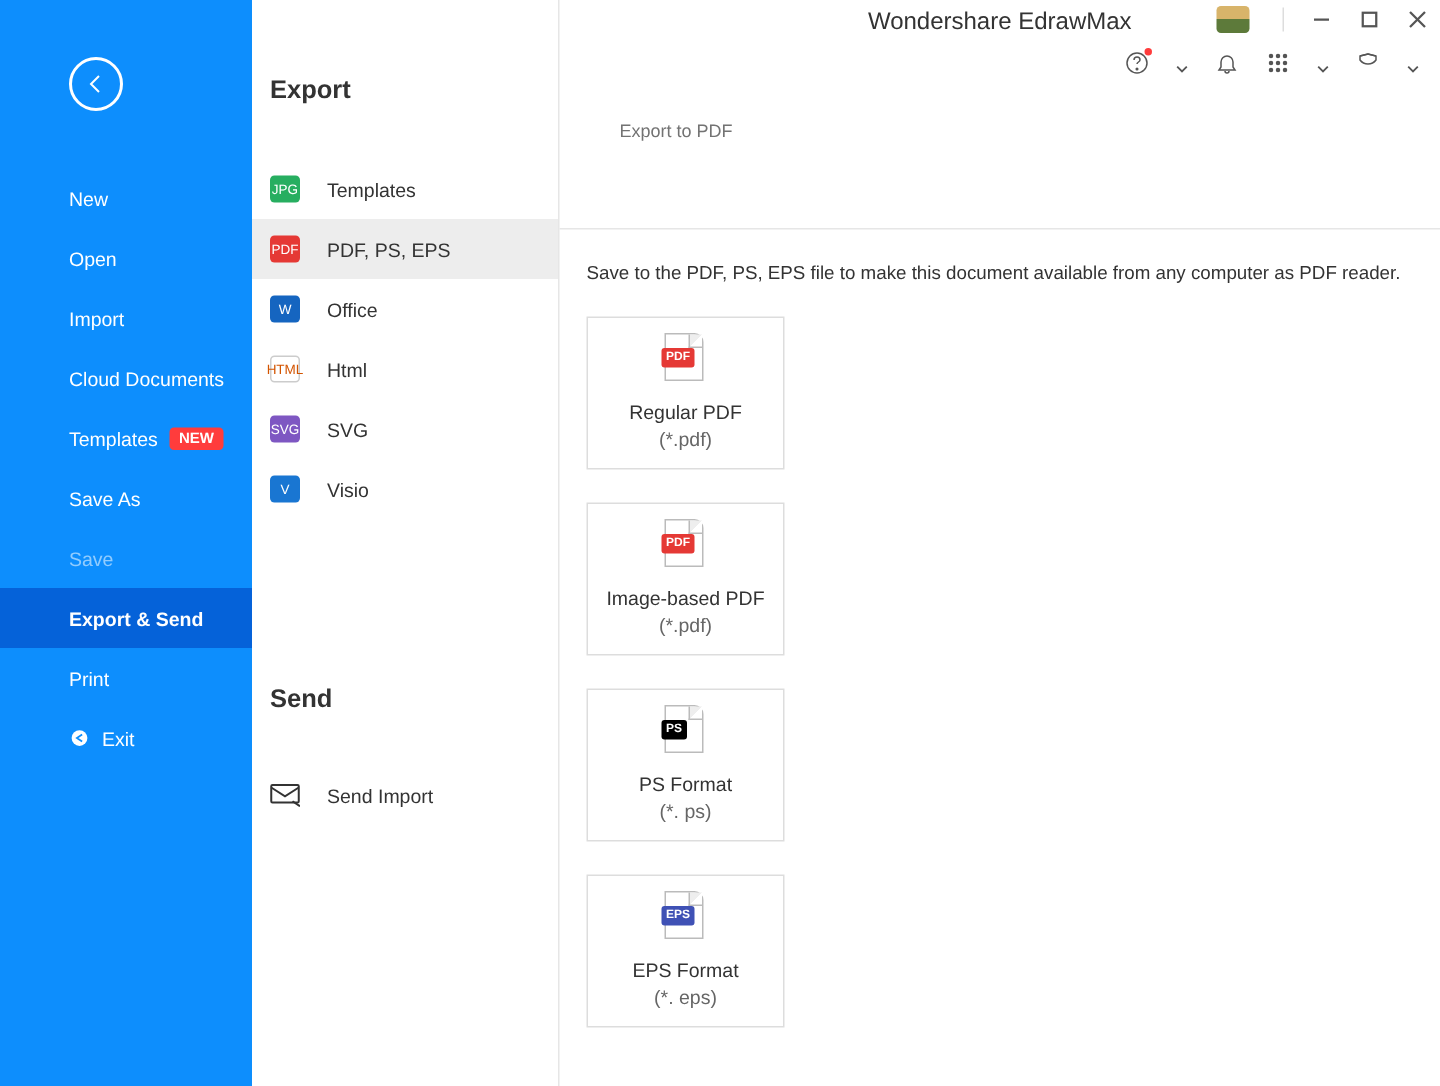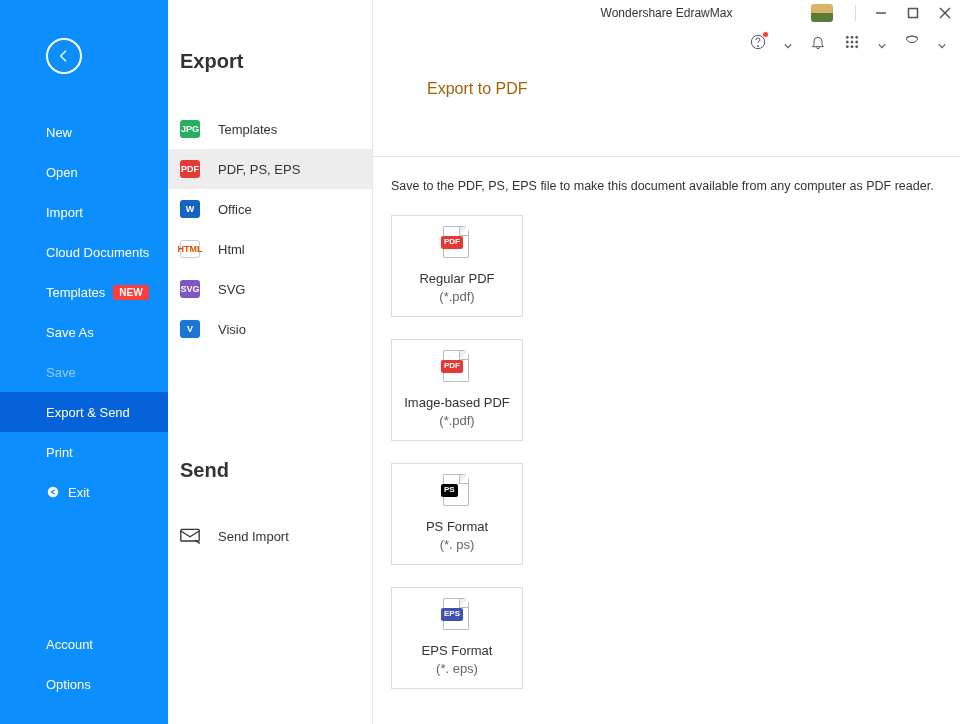--- a/index.html
+++ b/index.html
@@ -6,59 +6,59 @@
   html, body { margin:0; padding:0; width:960px; height:724px; font-family: "Segoe UI", Arial, sans-serif; font-size:13px; color:#333; overflow:hidden; background:#fff;}
   .app { display:flex; width:960px; height:724px; }
 
   
   .sidebar { width:168px; background:#0d8efd; color:#fff; display:flex; flex-direction:column; }
   .back-circle { width:36px; height:36px; border:2px solid #fff; border-radius:50%; margin:38px 0 0 46px; display:flex; align-items:center; justify-content:center; cursor:pointer;}
   .back-circle svg { width:16px; height:16px; stroke:#fff; stroke-width:2; fill:none; }
   .menu { margin-top:38px; display:flex; flex-direction:column; }
   .menu-item { height:40px; padding-left:46px; display:flex; align-items:center; font-size:13px; color:#fff; cursor:pointer;}
   .menu-item.dim { color:rgba(255,255,255,0.55); cursor:default;}
-  .menu-item.active { background:#0562d9; }
+  .menu-item.active { background:#0562d9;font-weight:bold; }
   .menu-item .exit-icon { width:14px; height:14px; margin-right:8px; display:inline-flex;}
   .menu-item .new-badge { margin-left:8px; background:#ff3c3c; color:#fff; font-size:10px; font-weight:bold; padding:2px 6px; border-radius:3px;}
   .menu-bottom { margin-top:auto; margin-bottom:20px; display:flex; flex-direction:column;}
 
   
   .col2 { width:205px; border-right:1px solid #e6e6e6; display:flex; flex-direction:column;}
-  .section-title { font-weight:bold; font-size:20px; padding:50px 0 36px 12px ;}
+  .section-title { font-weight:bold; font-size:17px; padding:50px 0 36px 12px ;}
   .col2-list { display:flex; flex-direction:column;}
   .col2-item { height:40px; display:flex; align-items:center; padding-left:12px; cursor:pointer; position:relative;}
   .col2-item.selected { background:#ededed; }
-  .col2-item .ic { width:20px; height:18px; margin-right:18px; display:inline-flex; align-items:center; justify-content:center; border-radius:3px; font-size:9px; font-weight:bold; color:#fff;}
+  .col2-item .ic { width:20px; height:18px; margin-right:18px; display:inline-flex; align-items:center; justify-content:center; border-radius:3px; font-size:9px; font-weight:normal; color:#fff;}
   .col2-item .ic.jpg { background:#27ae60; }
   .col2-item .ic.pdf { background:#e53935; }
   .col2-item .ic.w   { background:#1565c0; }
   .col2-item .ic.htm { background:#fff; color:#d35400; border:1px solid #ccc;}
   .col2-item .ic.svg { background:#7e57c2; }
   .col2-item .ic.v   { background:#1976d2; }
   .col2-item .ic.mail{ background:none; }
   .col2-item .ic.mail svg { width:20px; height:16px; stroke:#333; stroke-width:1.6; fill:none;}
   .section-title.send { padding:110px 0 34px 12px; }
 
   
   .col3 { flex:1; display:flex; flex-direction:column; position:relative;}
   
   .title-row { height:30px; display:flex; align-items:center; position:relative;}
-  .app-title { position:absolute; left:0; right:0; text-align:center; top:6px; font-size:12px; color:#333;}
+  .app-title { position:absolute; left:0; right:0; text-align:center; top:6px; font-size:16px; color:#333;}
   .win-controls { position:absolute; right:8px; top:4px; display:flex; align-items:center; gap:18px;}
   .win-controls .wc { width:14px; height:14px; display:inline-flex; align-items:center; justify-content:center; cursor:pointer;}
   .win-controls .wc svg { width:12px; height:12px; stroke:#555; stroke-width:1.5; fill:none;}
   .avatar { width:22px; height:18px; border-radius:3px; background:linear-gradient(#d8b46a 50%, #5d7a3a 50%); margin-right:4px;}
   .toolbar2 { position:absolute; right:14px; top:34px; display:flex; align-items:center; gap:18px;}
   .toolbar2 .tb { width:16px; height:16px; display:inline-flex; align-items:center; justify-content:center; cursor:pointer; position:relative;}
   .toolbar2 .tb svg { width:16px; height:16px; stroke:#555; stroke-width:1.5; fill:none;}
   .toolbar2 .reddot::after { content:""; position:absolute; top:-2px; right:-2px; width:5px; height:5px; border-radius:50%; background:#ff3c3c;}
   .toolbar2 .caret { width:8px; height:8px;}
   .toolbar2 .caret svg{ width:8px; height:8px; stroke:#555; stroke-width:1.5; fill:none;}
 
-  .page-heading { font-size:16px; color:#a16207; margin:50px 0 0 54px;}
+  .page-heading { font-size:12px; color:#737373; margin:50px 0 0 40px;}
   .col3 .line { height:1px; background:#e6e6e6; margin-top:58px; width:100%;}
   .description { font-size:12.5px; color:#333; margin:22px 0 0 18px;}
   .cards { margin:22px 0 0 18px; display:flex; flex-direction:column; gap:22px;}
   .card { width:132px; height:102px; border:1px solid #ddd; display:flex; flex-direction:column; align-items:center; justify-content:center; text-align:center; cursor:pointer; font-size:13px; line-height:1.35;}
   .card .ficon { width:28px; height:32px; margin-bottom:12px; position:relative;}
   .card .ficon .page { width:26px; height:32px; background:#fff; border:1px solid #bbb; border-top-right-radius:6px; position:relative;}
   .card .ficon .page::after { content:""; position:absolute; top:0; right:0; width:8px; height:8px; background:linear-gradient(135deg,#eee 50%, #fff 50%); border-left:1px solid #bbb; border-bottom:1px solid #bbb;}
   .card .ficon .tag { position:absolute; left:-2px; top:10px; padding:1px 3px; font-size:8px; font-weight:bold; color:#fff; border-radius:2px;}
   .card .ficon .tag.pdf { background:#e53935;}
   .card .ficon .tag.ps  { background:#000000;}
@@ -108,28 +108,20 @@
       <div class="menu-item">
         <span class="exit-icon">
           <svg viewBox="0 0 24 24" style="width:14px;height:14px;fill:#fff;">
               <circle cx="12" cy="12" r="9" fill="#fff"></circle>
               <polyline points="9 8 15 12 9 16" fill="none" stroke="#0d8efd" stroke-width="2" transform="rotate(180 12 12)"></polyline>
             </svg>
         </span>
         <span>Exit</span>
       </div>
     </div>
-    <div class="menu-bottom">
-      <div class="menu-item">
-          <span>Account</span>
-        </div>
-      <div class="menu-item">
-          <span>Options</span>
-        </div>
-    </div>
   </div>
 
   <div class="col2">
     <div class="section-title">Export</div>
     <div class="col2-list">
       <div class="col2-item">
         <span class="ic jpg">JPG</span>
         <span>Templates</span>
       </div>
       <div class="col2-item selected">

